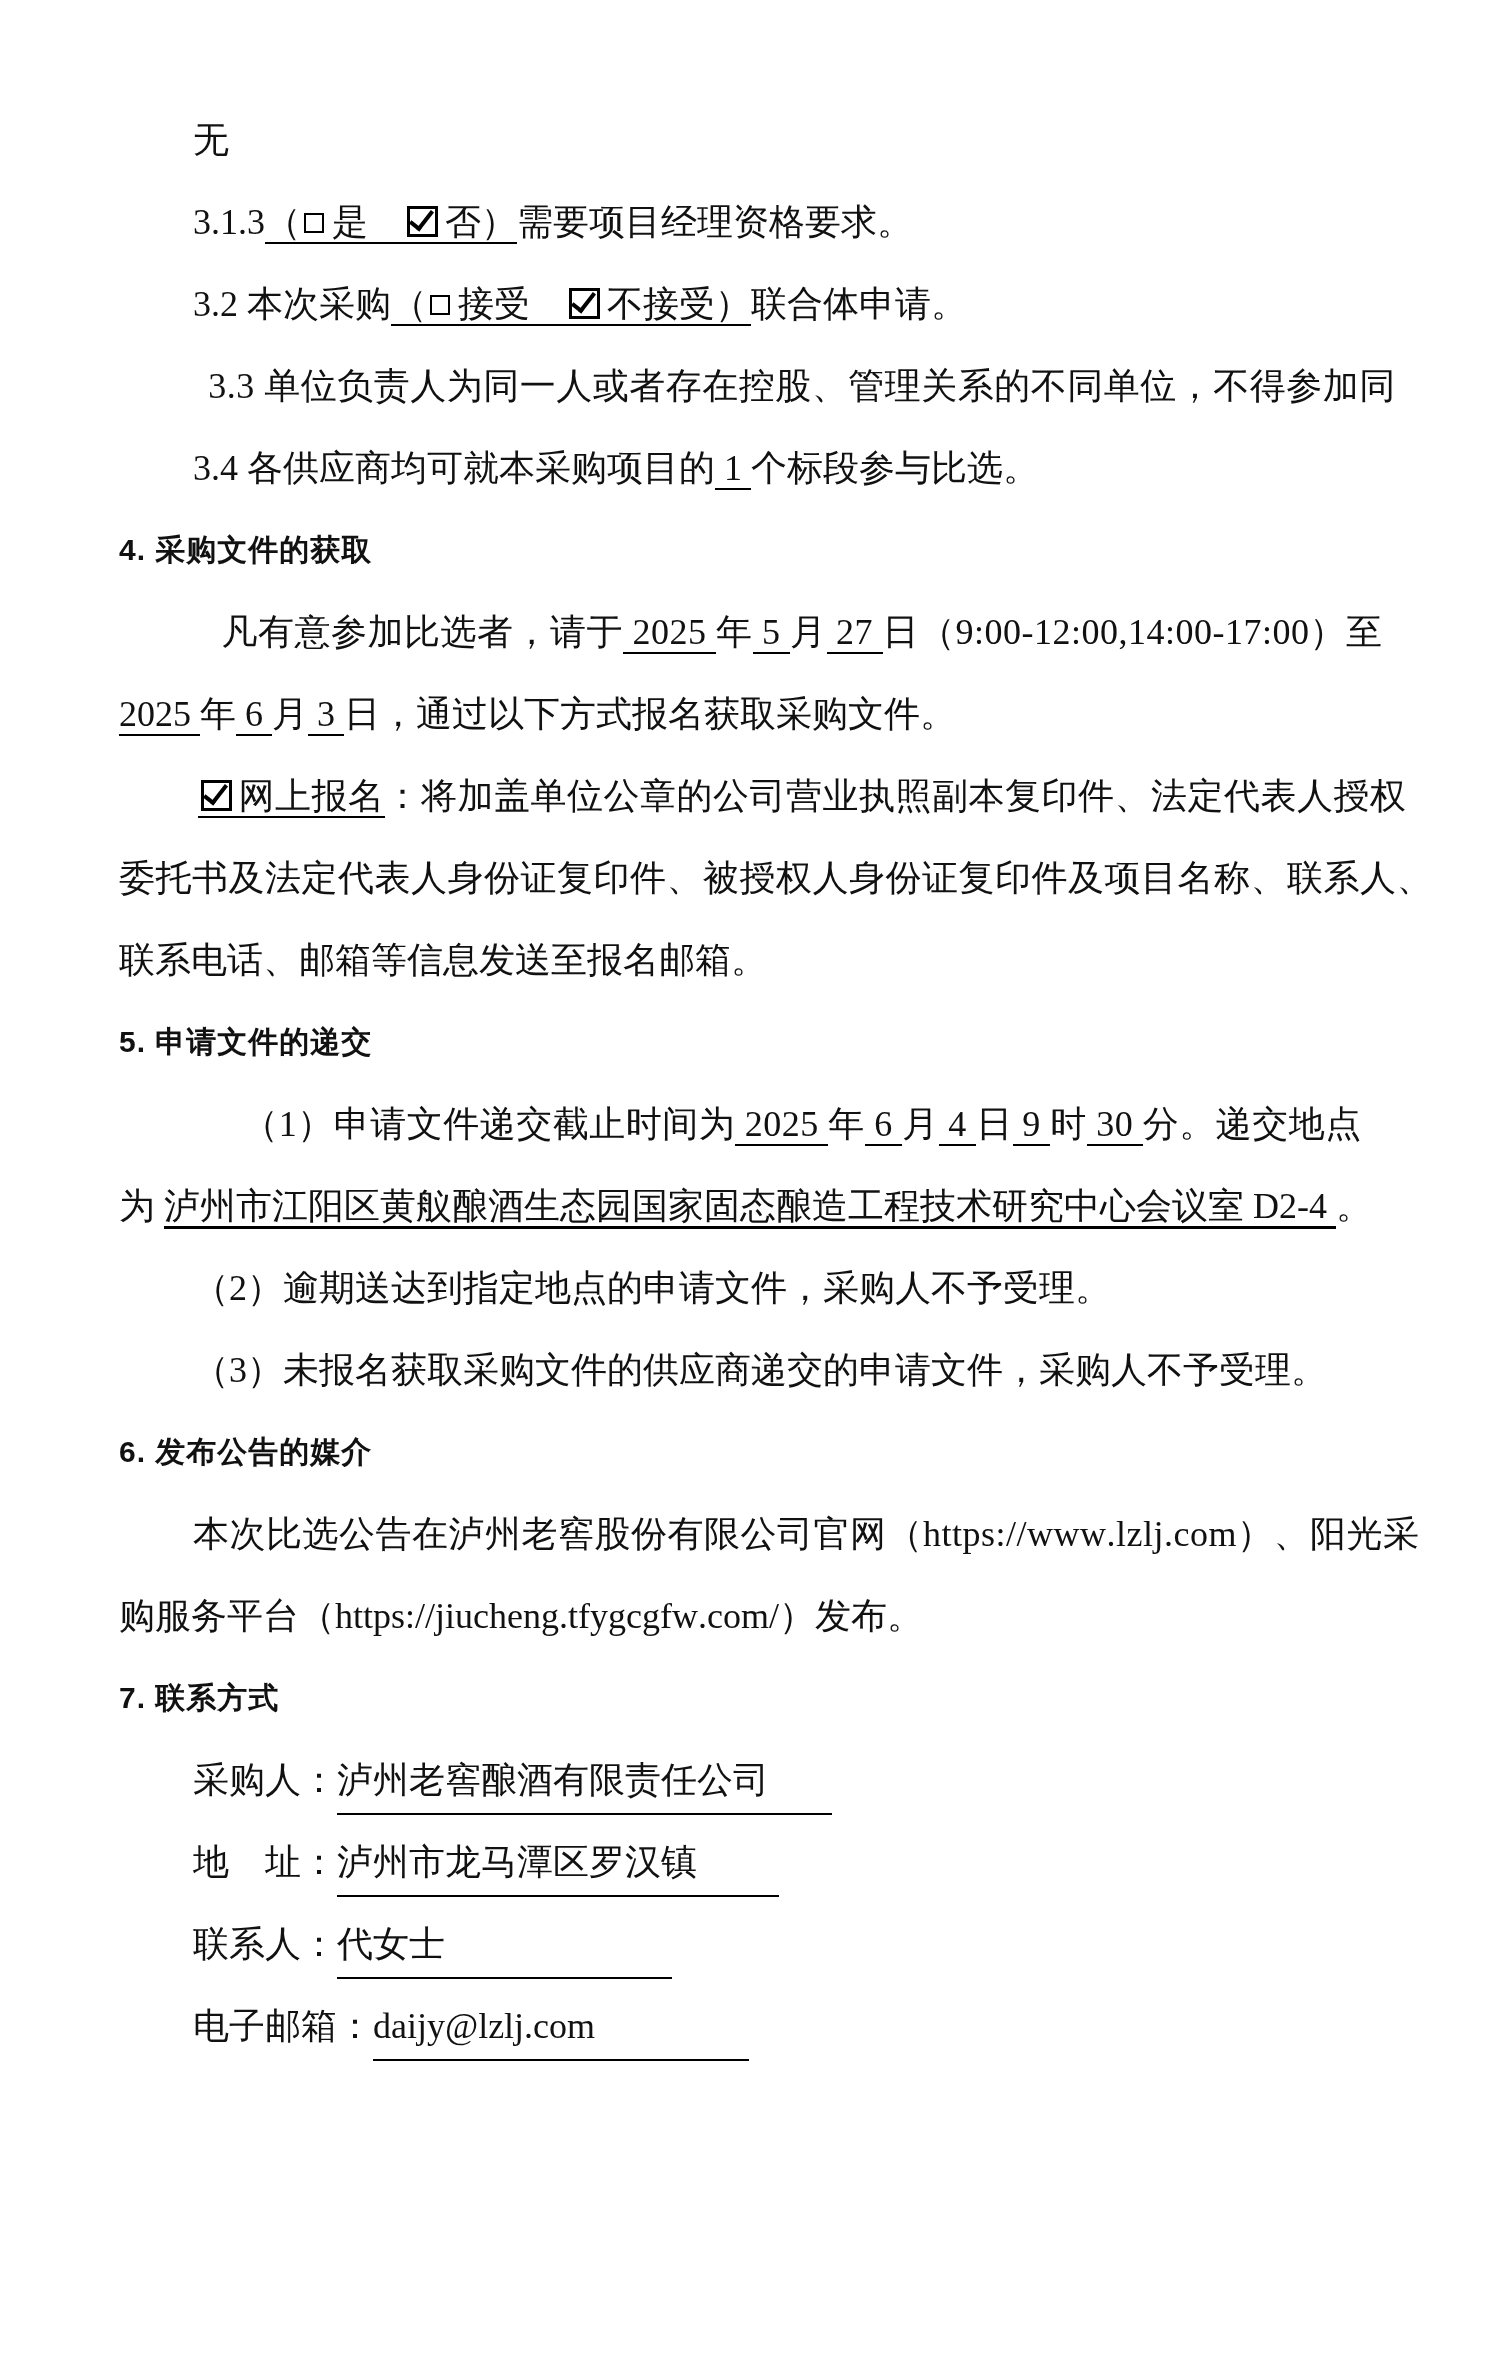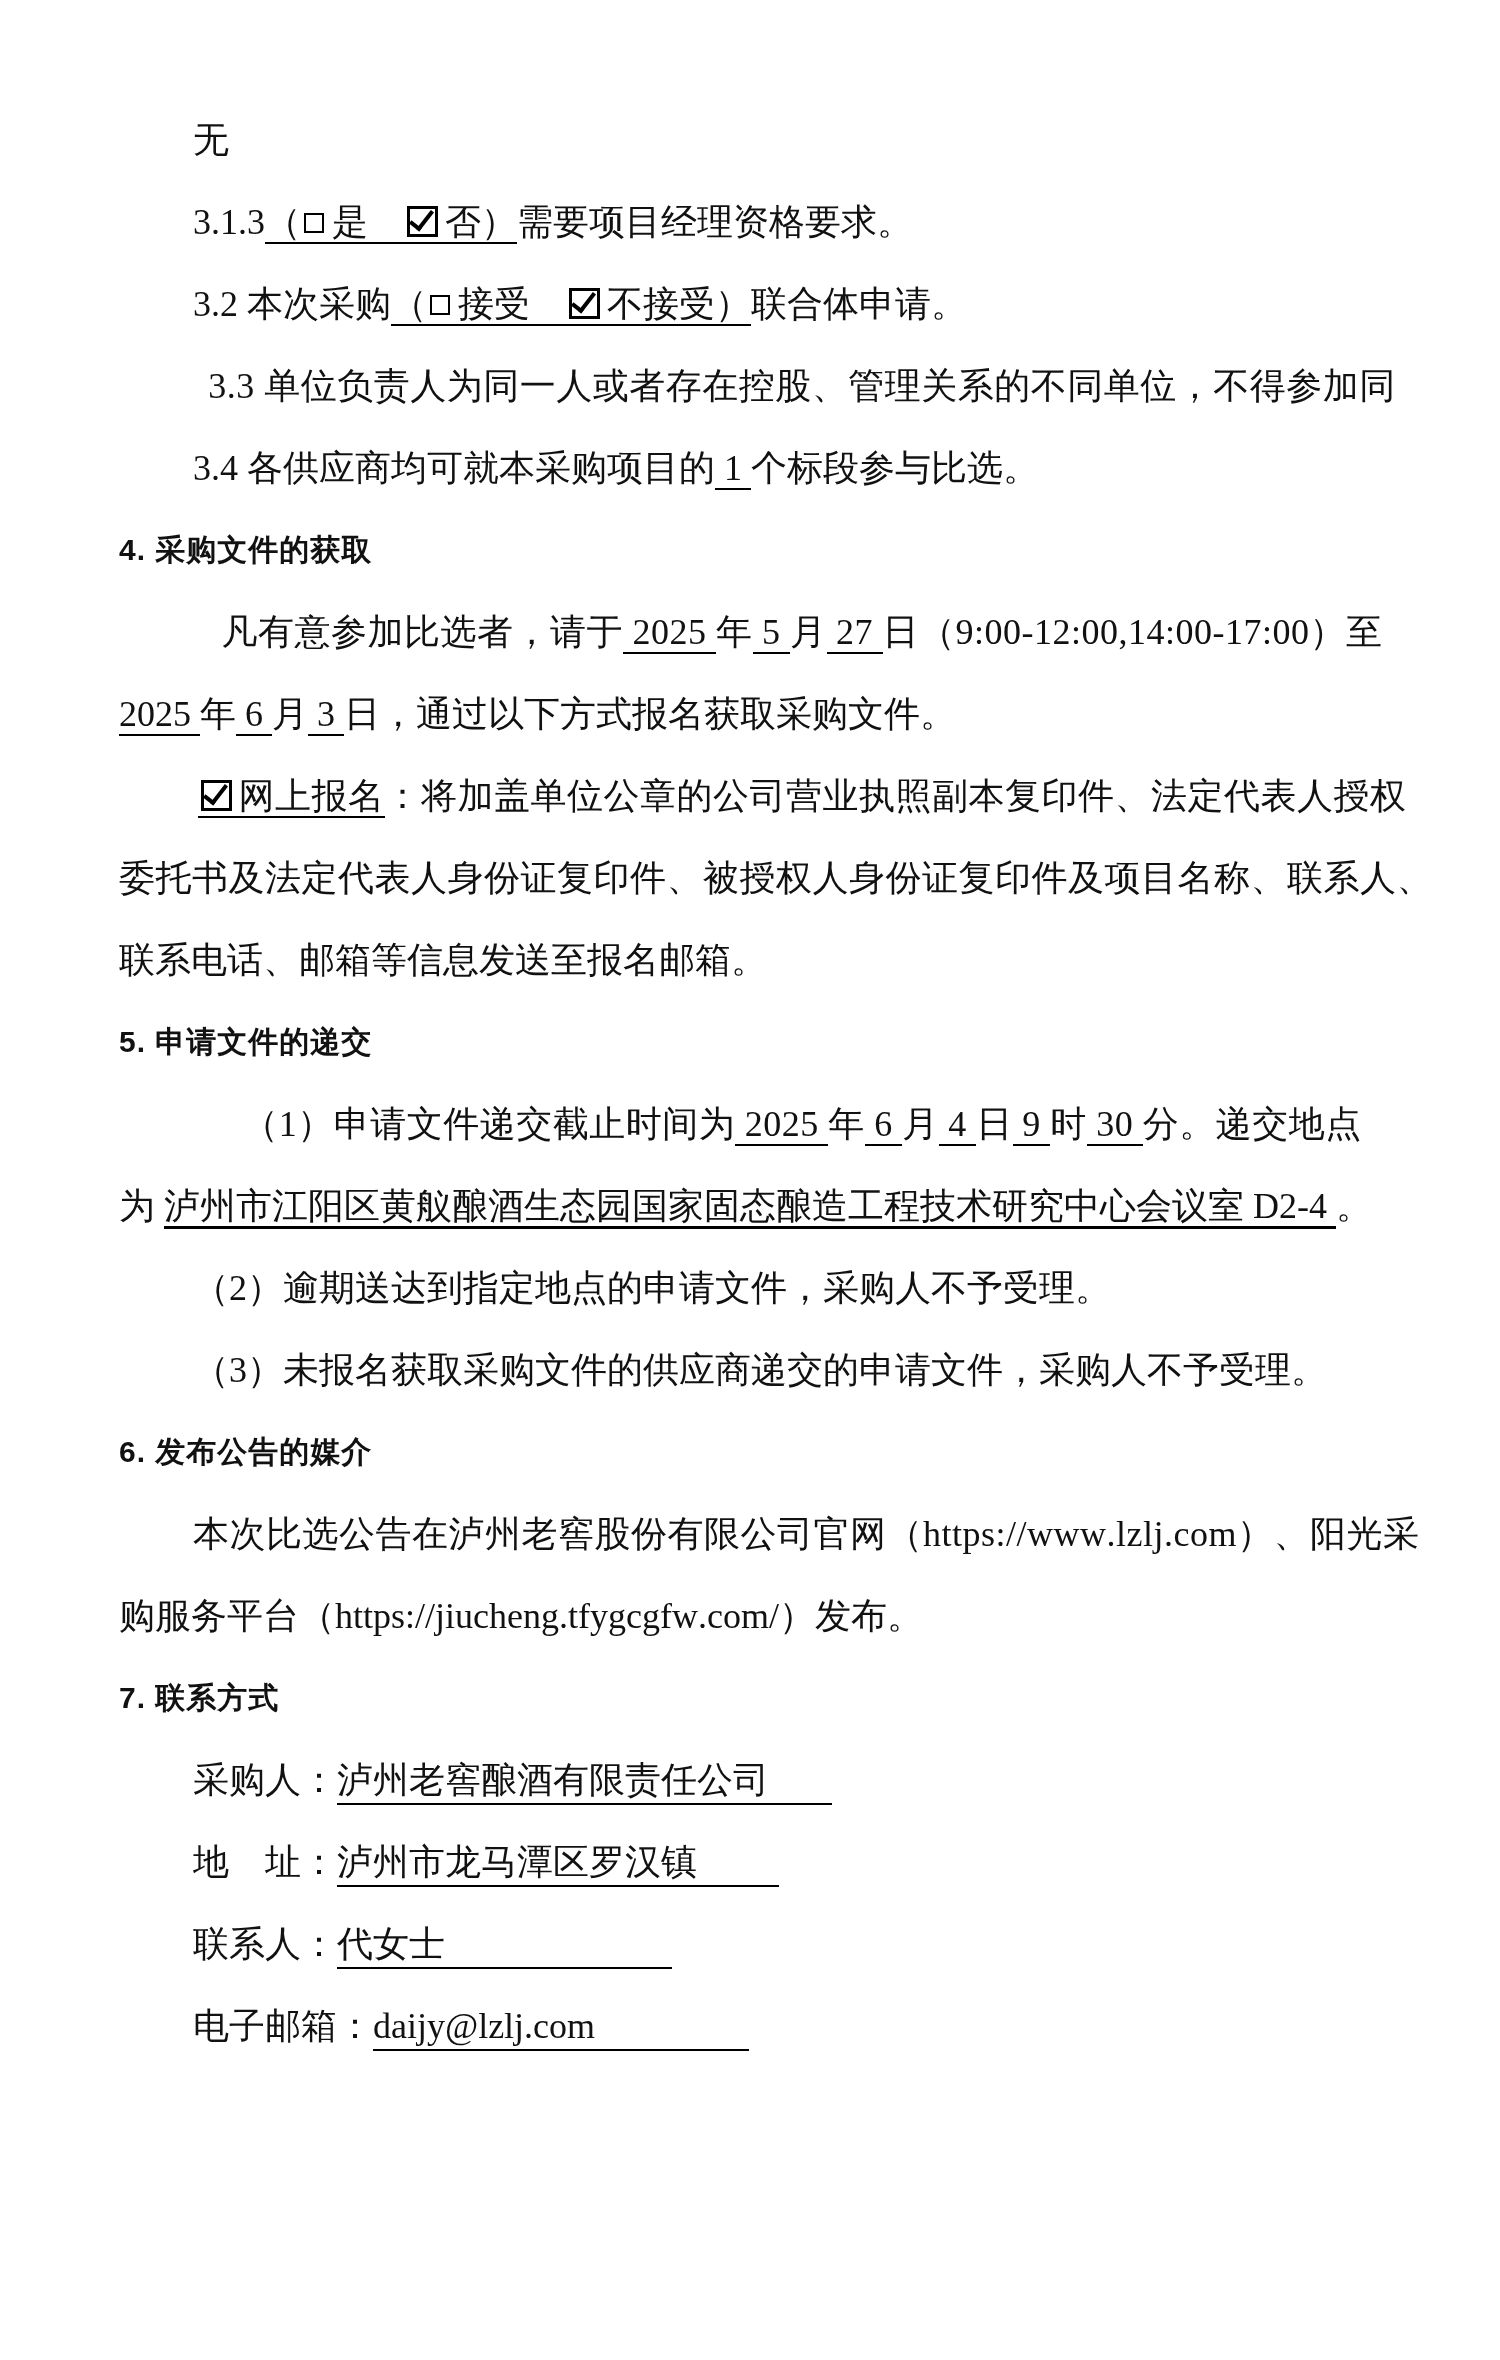--- a/index.html
+++ b/index.html
@@ -15,21 +15,21 @@
   }
   .first{padding-left:74px;}
   .heading{
     font-family:"Liberation Sans","DejaVu Sans",sans-serif;
     font-weight:700;font-size:30px;letter-spacing:1px;padding-left:0;
   }
   .just{letter-spacing:0.5px;text-align:center;}
   
   .u{border-bottom:2px solid #000;}
   .u.thick{border-bottom-width:3px;text-align:right;}
-  .u.fill{display:inline-block;line-height:46px;padding-bottom:0;vertical-align:baseline;}
+  .u.fill{display:inline-block;line-height:46px;padding-bottom:10px;vertical-align:baseline;}
   .w-purchaser{min-width:495px;}
   .w-address{min-width:442px;}
   .w-person{min-width:335px;}
   .w-phone{min-width:335px;}
   .w-email{min-width:376px;}
   
   .cbE{
     display:inline-block;width:16px;height:16px;border:2px solid #000;
     margin:0 8px 0 3px;vertical-align:1px;background:#fff;
   }

